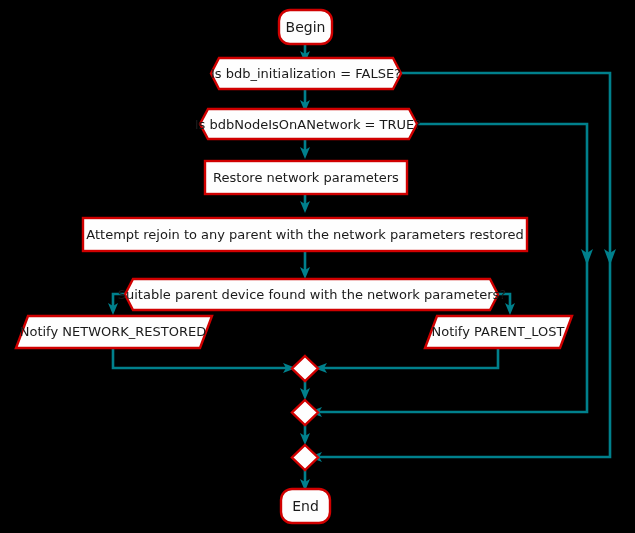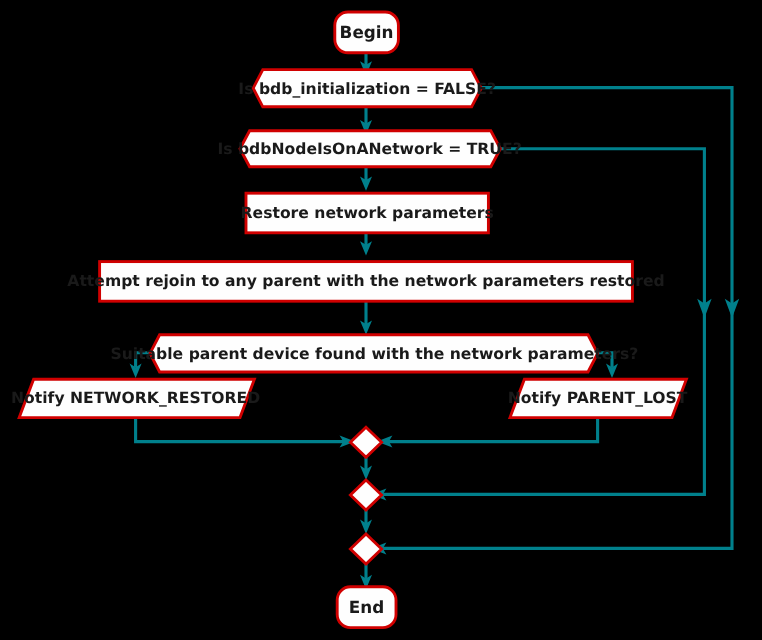--- a/index.html
+++ b/index.html
@@ -7,21 +7,20 @@
     padding: 0;
     background: #000000;
   }
   #diagram-root {
     position: relative;
     width: 635px;
     height: 533px;
     background: #000000;
     overflow: hidden;
     font-family: "DejaVu Sans", "Liberation Sans", sans-serif;
-    font-weight: bold;
   }
   svg#flowchart {
     display: block;
     width: 635px;
     height: 533px;
   }
   .node-label {
     font-family: "DejaVu Sans", "Liberation Sans", sans-serif;
     font-size: 13px;
     fill: #1a1a1a;

